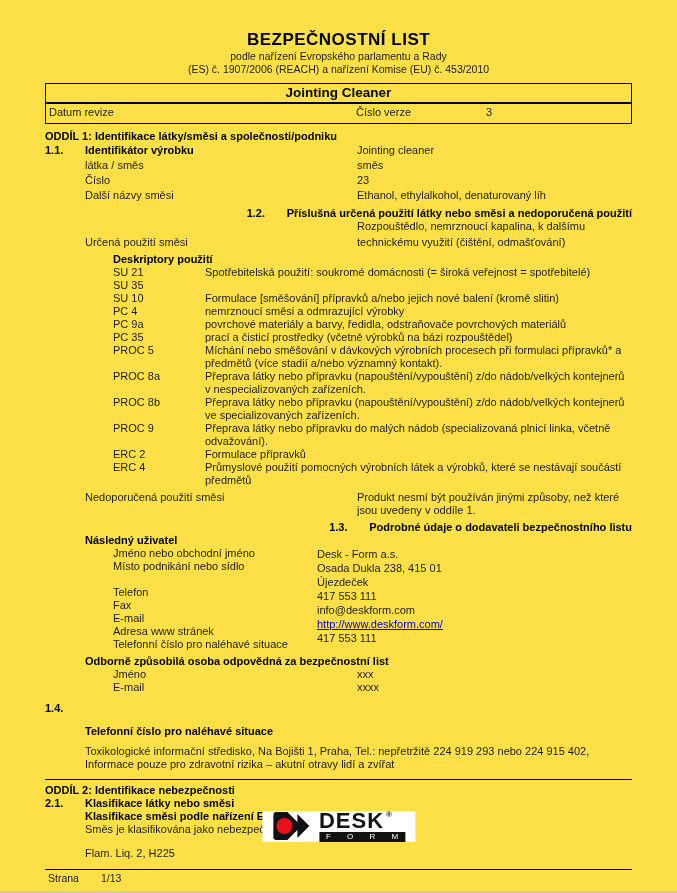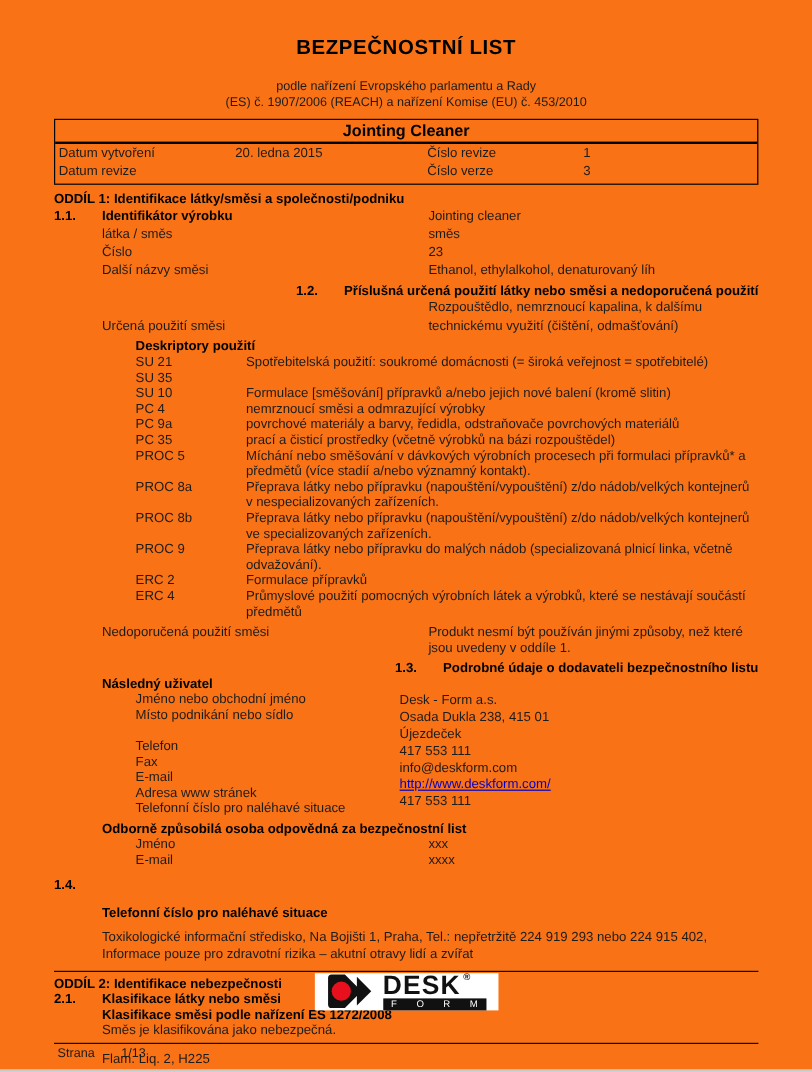--- a/index.html
+++ b/index.html
@@ -1,24 +1,24 @@
 <!DOCTYPE html>
 <html><head>
 <meta charset="utf-8">
 <style>
   html,body{margin:0;padding:0;background:#ffffff;}
   .page{
-    position:relative;width:677px;height:893px;margin:0 auto;background:#f97316;
+    position:relative;width:677px;height:893px;margin:0 auto;background:#fde047;
     font-family:"Liberation Sans","DejaVu Sans",sans-serif;
     font-size:11px;color:#1c1c1c;overflow:hidden;
   }
   .content{padding:30px 45px 0 45px;}
   .doc-title{text-align:center;font-size:17px;font-weight:bold;color:#000;letter-spacing:.5px;}
   .doc-subtitle{text-align:center;font-size:10.5px;line-height:13px;}
-  .doc-subtitle.first{margin-top:16px;}
+  .doc-subtitle.first{margin-top:0;}
   
   .ptable{margin-top:7px;border:1px solid #000;}
   .pt-title{text-align:center;font-weight:bold;font-size:13.5px;color:#000;
     padding:1px 0 2px 0;border-bottom:2px solid #000;}
   .pt-body{padding:1px 3px 3px 3px;}
   .pt-row{display:flex;line-height:14.5px;}
   .tc1{width:147px;}
   .tc2{width:160px;}
   .tc3{width:130px;}
   .tc4{flex:1;}
@@ -70,26 +70,20 @@
 <div class="page">
   <div class="content">
     <div class="doc-title">BEZPEČNOSTNÍ LIST</div>
     <div class="doc-subtitle first">podle nařízení Evropského parlamentu a Rady</div>
     <div class="doc-subtitle">(ES) č. 1907/2006 (REACH) a nařízení Komise (EU) č. 453/2010</div>
 
     <div class="ptable">
       <div class="pt-title">Jointing Cleaner</div>
       <div class="pt-body">
         <div class="pt-row">
-          <span class="tc1">Datum vytvoření</span>
-          <span class="tc2">20. ledna 2015</span>
-          <span class="tc3">Číslo revize</span>
-          <span class="tc4">1</span>
-        </div>
-        <div class="pt-row">
           <span class="tc1">Datum revize</span>
           <span class="tc2"></span>
           <span class="tc3">Číslo verze</span>
           <span class="tc4">3</span>
         </div>
       </div>
     </div>
 
     <div class="sec-head">ODDÍL 1: Identifikace látky/směsi a společnosti/podniku</div>
 
@@ -185,21 +179,21 @@
 
     <div class="frow mt4">
       <span class="num">1.3.</span>
       <span style="font-weight:bold;color:#000;">Podrobné údaje o dodavateli bezpečnostního listu</span>
     </div>
     <div class="frow">
       <span class="num"></span>
       <span style="font-weight:bold;color:#000;">Následný uživatel</span>
     </div>
 
-    <div class="sup" style="margin-left:40px;gap:16px;">
+    <div class="sup" style="margin-left:40px;">
       <div class="sup-left" style="width:232px;">
         <div>Jméno nebo obchodní jméno</div>
         <div>Místo podnikání nebo sídlo</div>
         <div></div>
         <div>Telefon</div>
         <div>Fax</div>
         <div>E-mail</div>
         <div>Adresa www stránek</div>
         <div>Telefonní číslo pro naléhavé situace</div>
       </div>

